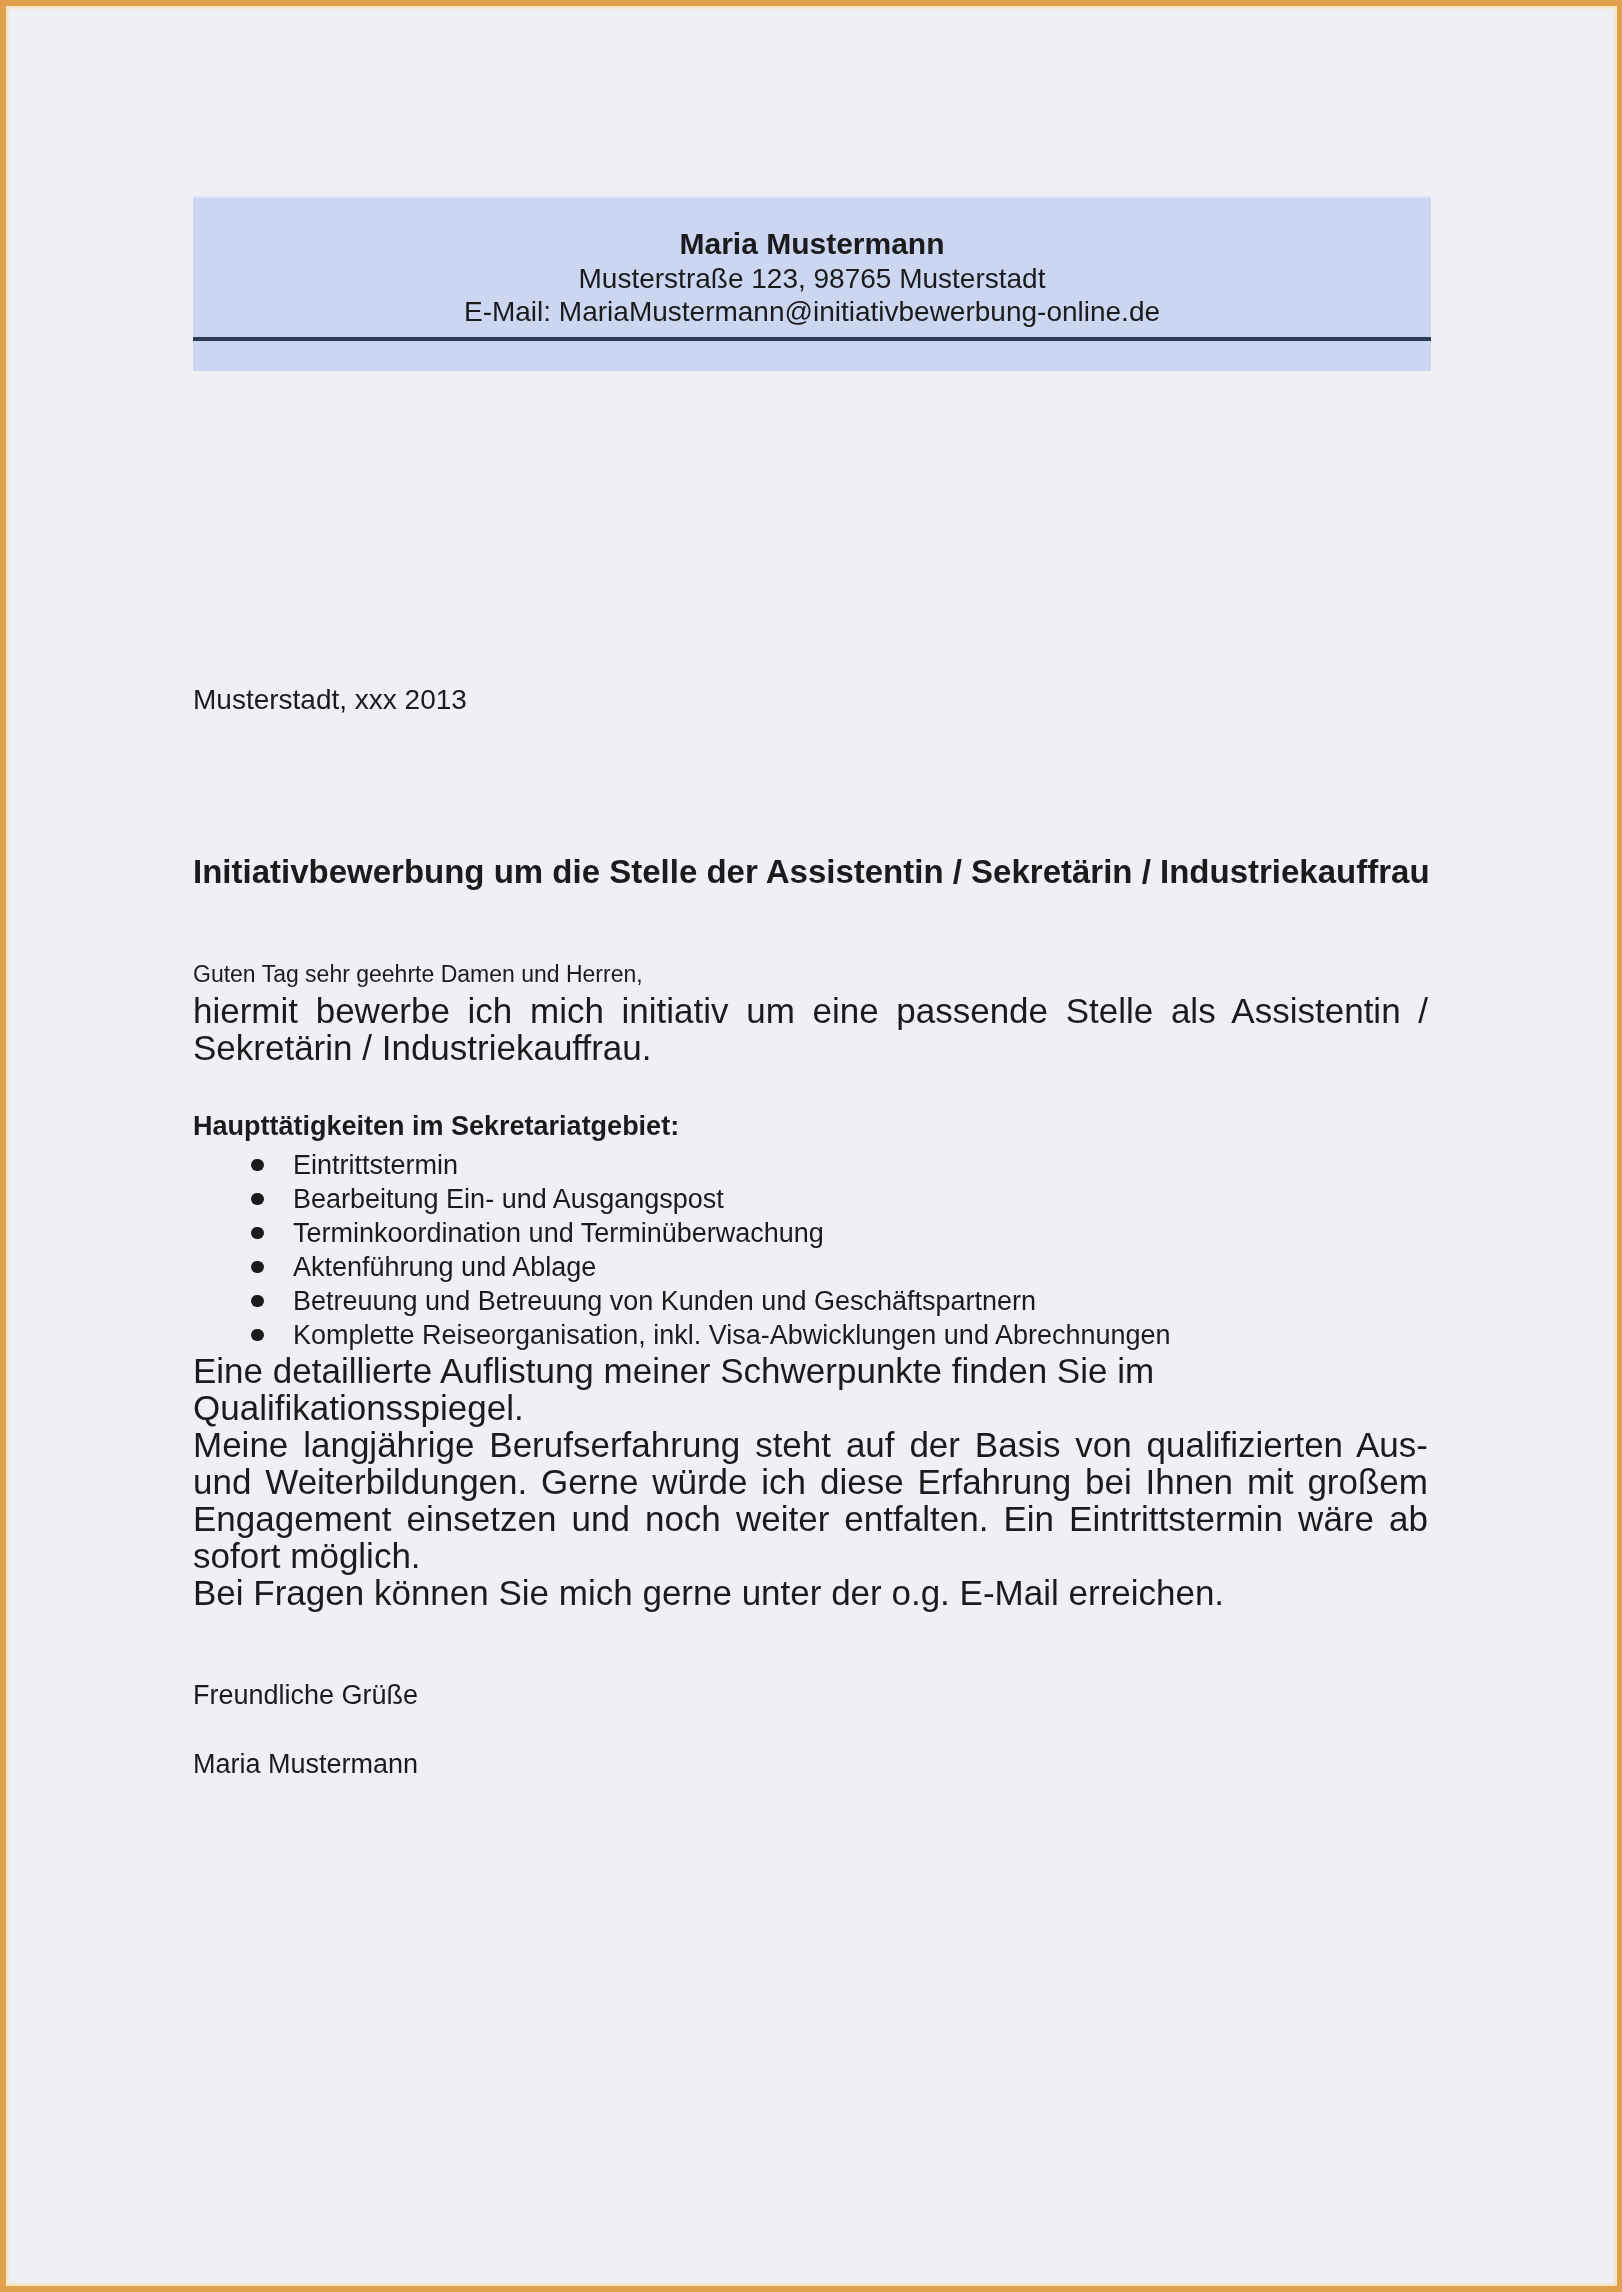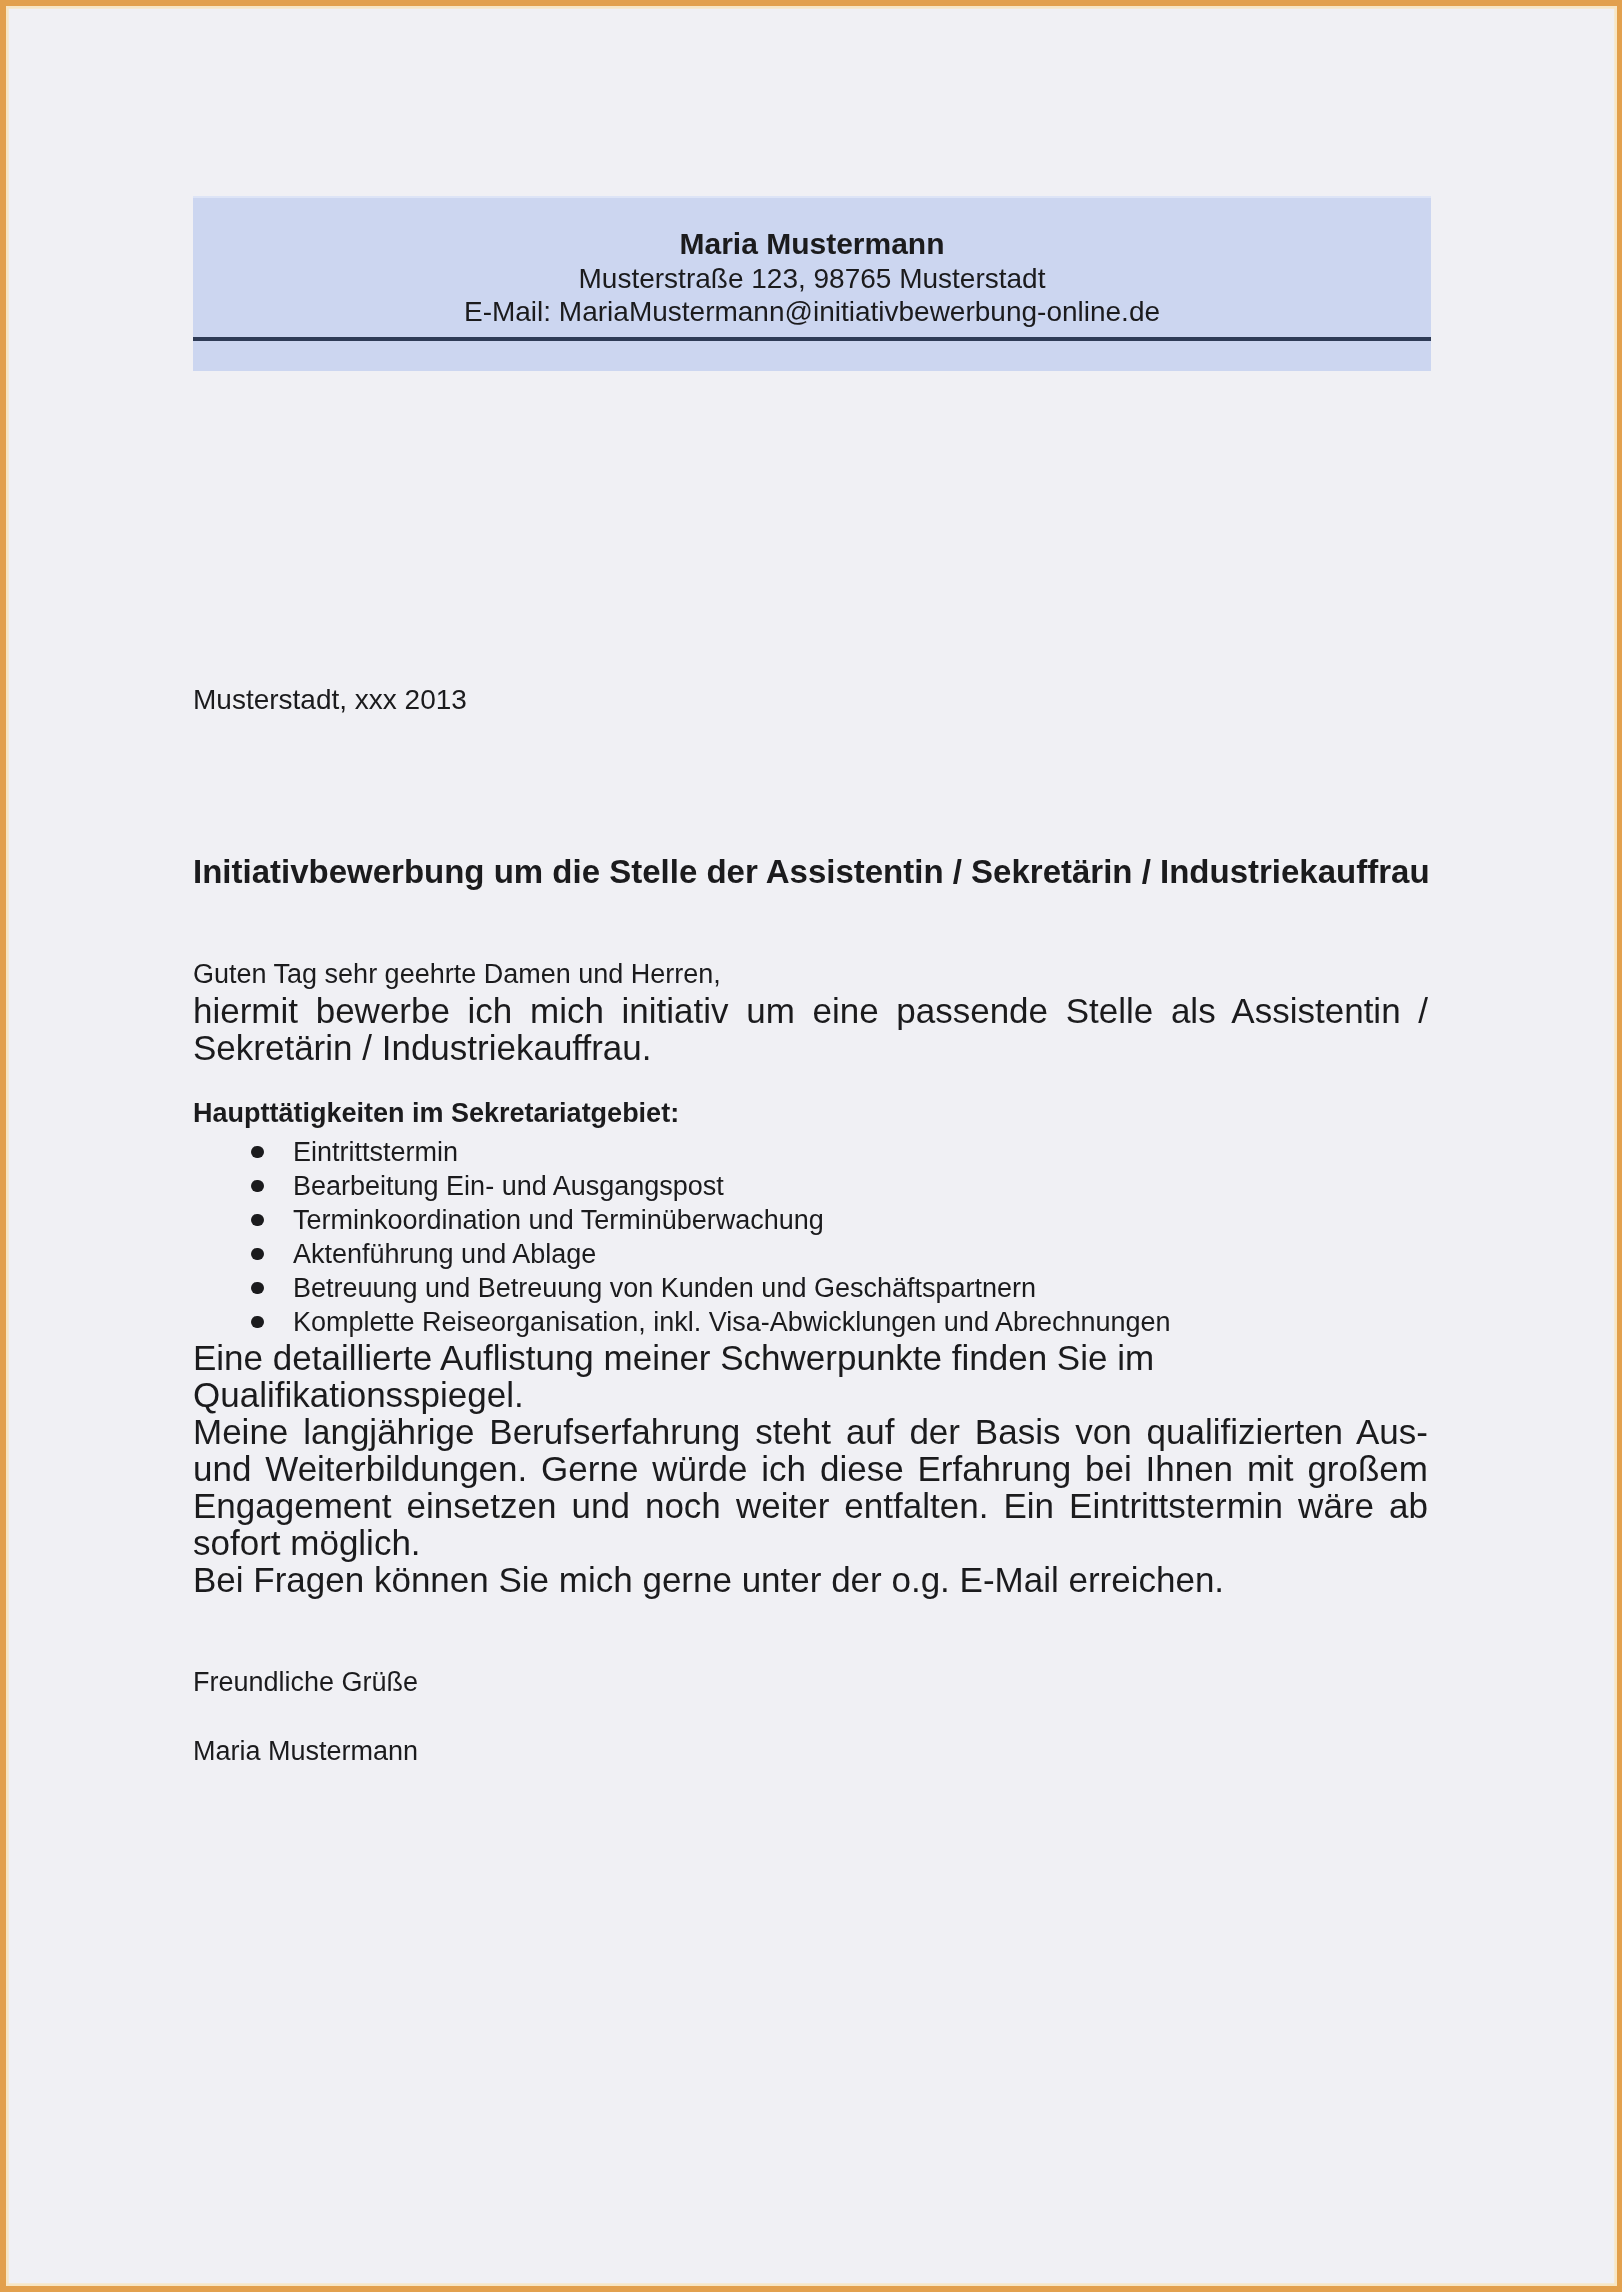--- a/index.html
+++ b/index.html
@@ -67,34 +67,34 @@
     line-height: 36px;
   }
   .subject-line {
     margin-top: 136px;
     font-size: 33px;
     line-height: 36px;
     font-weight: bold;
   }
   .greeting {
     margin: 66px 0 0 0;
-    font-size: 27px;
+    font-size: 23px;
     line-height: 36px;
   }
   p.para {
     margin: 0;
     width: 1235px;
     font-size: 35px;
     line-height: 37px;
   }
   .justify { text-align: justify; }
   .para-intro       { margin-top: 31px; }
   .para-experience  { margin-top: 33px; }
   .list-heading {
-    margin-top: 29px;
+    margin-top: 42px;
     font-size: 27px;
     line-height: 36px;
     font-weight: bold;
   }
   ul.bullets {
     margin: 3.6px 0 0 0;
     padding: 0;
     list-style: none;
     width: 1235px;
   }

